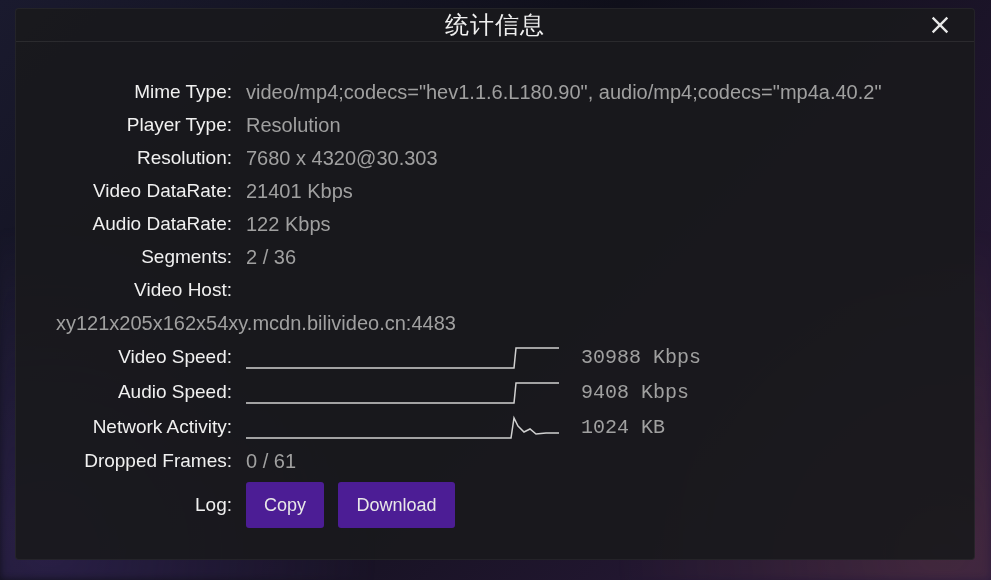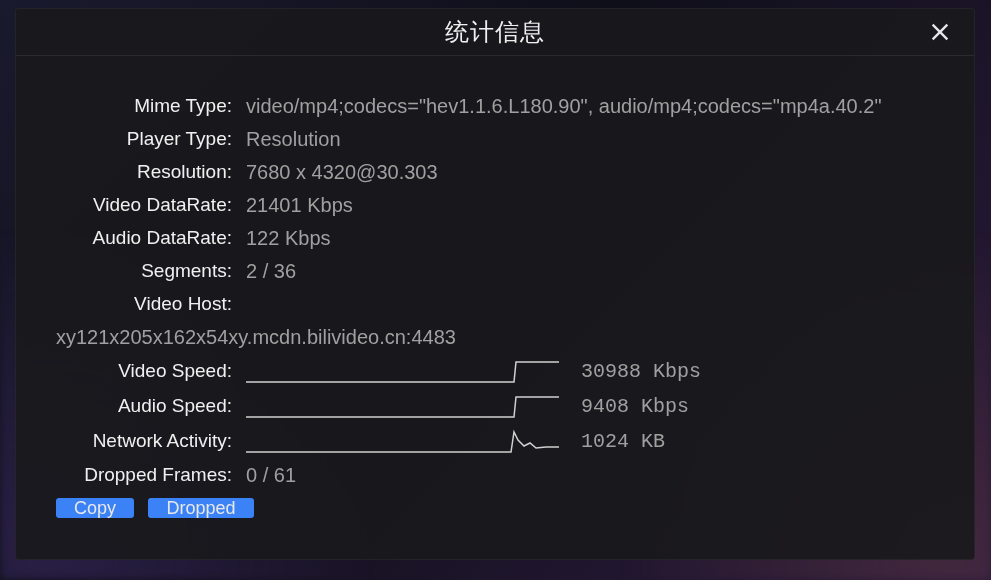--- a/index.html
+++ b/index.html
@@ -93,23 +93,23 @@
   .graph {
     width: 313px;
     height: 26px;
     flex-shrink: 0;
   }
   .btn-row { margin-top: 2px; }
   .btn {
     display: inline-flex;
     align-items: center;
     justify-content: center;
-    height: 20px;
+    height: 46px;
     padding: 0 18px;
-    background: #3b82f6;
+    background: #4c1d95;
     color: #e8e8e8;
     font-size: 18px;
     border: none;
     border-radius: 3px;
     cursor: pointer;
     margin-right: 10px;
   }
 </style>
 </head>
 <body>
@@ -190,20 +190,21 @@
       </svg>
       <div class="value-after">1024 KB</div>
     </div>
 
     <div class="row">
       <div class="label">Dropped Frames:</div>
       <div class="value">0 / 61</div>
     </div>
 
     <div class="row btn-row">
+      <div class="label">Log:</div>
       <div>
         <button class="btn">Copy</button>
-        <button class="btn">Dropped</button>
+        <button class="btn">Download</button>
       </div>
     </div>
 
   </div>
 </div>
 
 </body></html>

